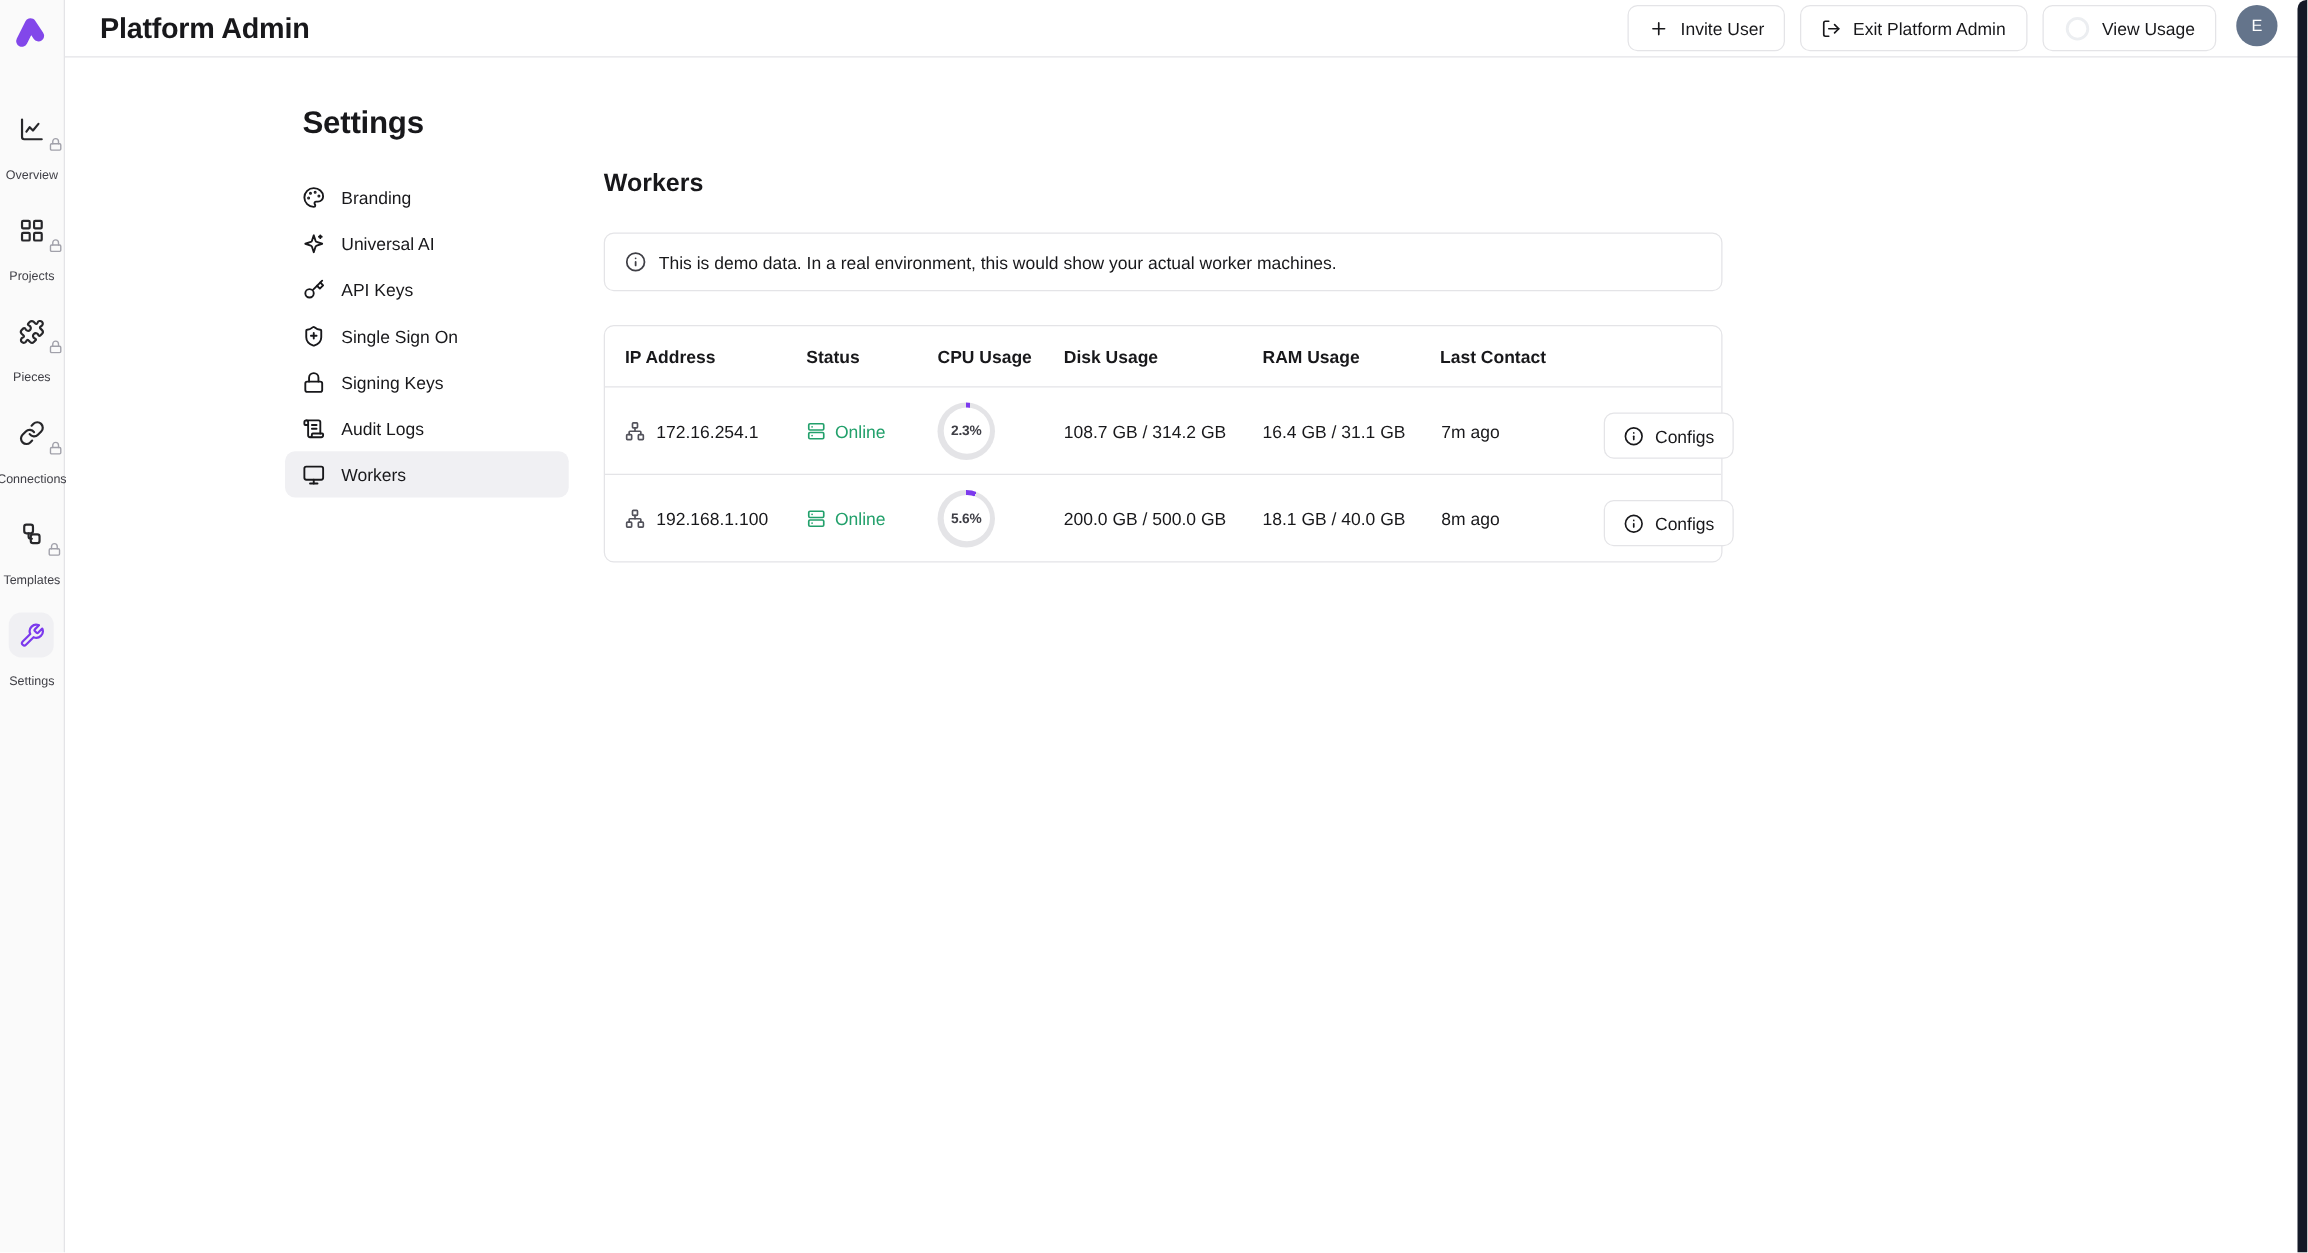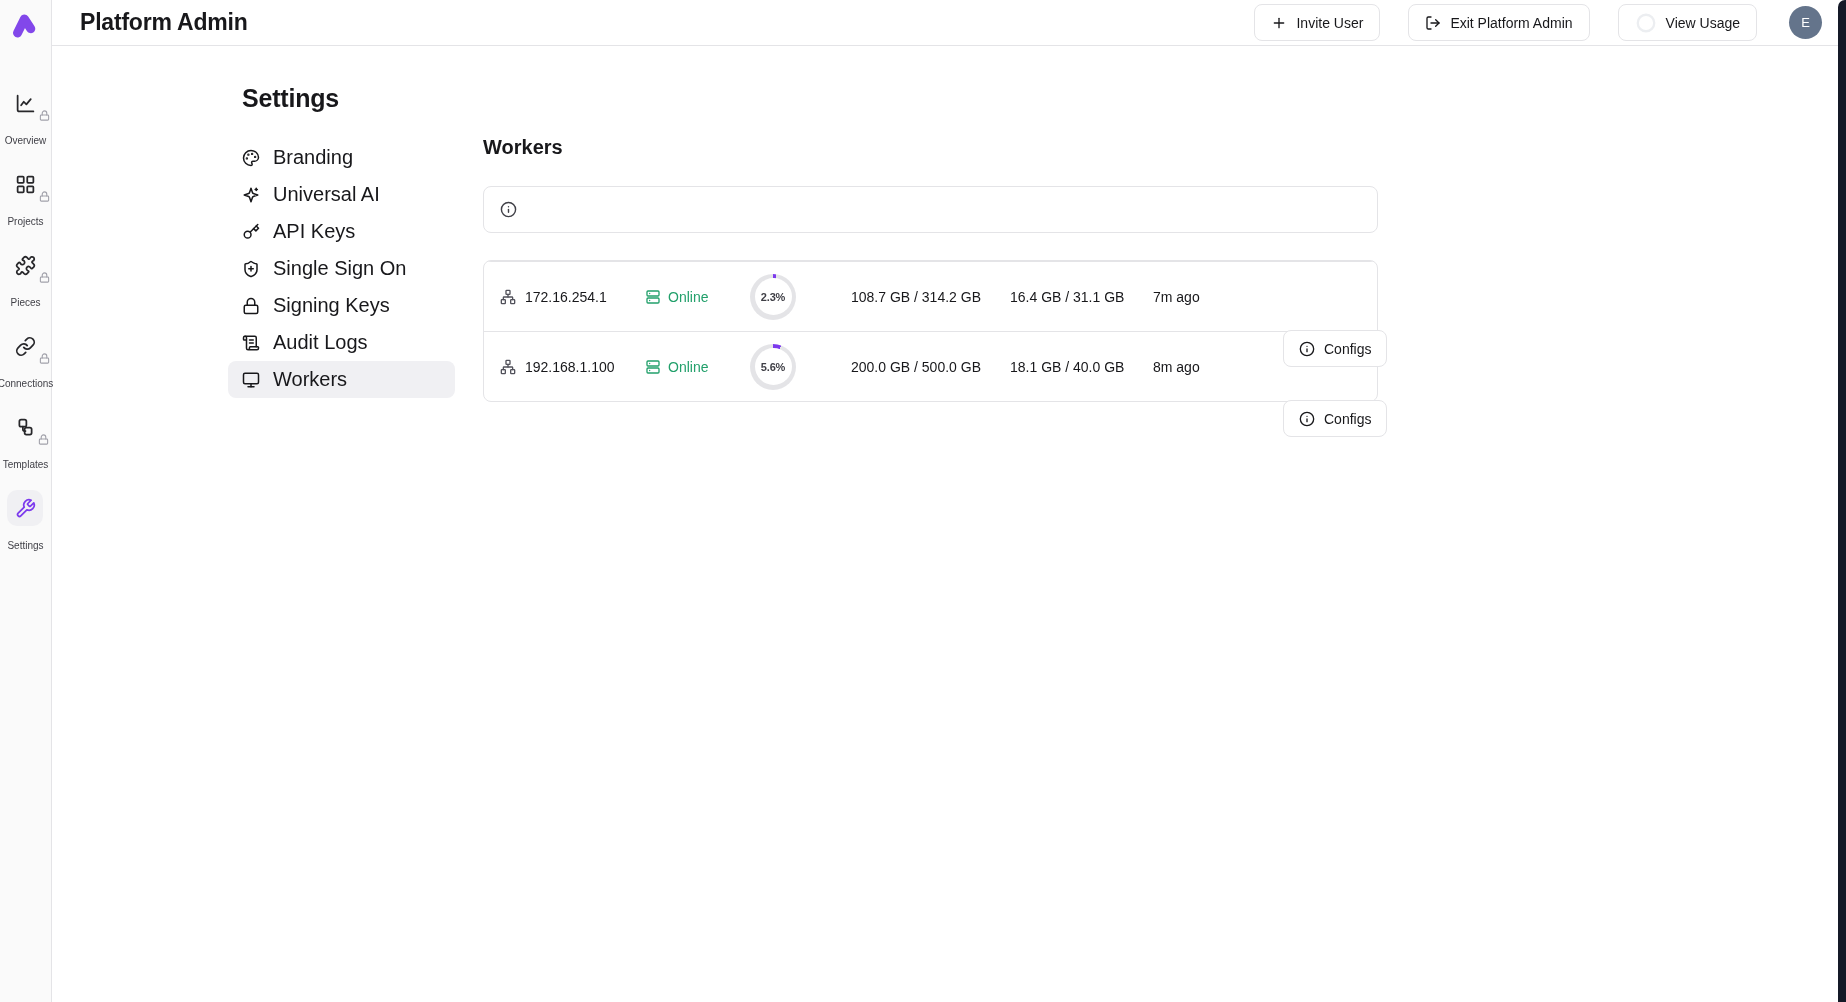--- a/index.html
+++ b/index.html
@@ -25,21 +25,21 @@
   .lock-badge { position: absolute; right: -6px; bottom: 0px; color: #a1a1aa; line-height: 0; }
   .nav-label { font-size: 10px; color: #3f3f46; margin-top: 11px; }
 
   
   .main { flex: 1; display: flex; flex-direction: column; min-width: 0; }
   .header {
     height: 46px; flex-shrink: 0; border-bottom: 1px solid #e4e4e7;
     display: flex; align-items: center; padding: 0 24px 0 28px;
   }
   .header-title { font-size: 23px; font-weight: 700; letter-spacing: -0.2px; }
-  .header-actions { margin-left: auto; display: flex; align-items: center; gap: 28px; }
+  .header-actions { margin-left: auto; display: flex; gap: 12px; }
   .btn {
     display: inline-flex; align-items: center; gap: 9px;
     height: 37px; padding: 0 16px; background: #fff;
     border: 1px solid #e4e4e7; border-radius: 8px;
     font-size: 14px; font-weight: 500; color: #18181b; cursor: pointer;
     font-family: "Liberation Sans", sans-serif;
   }
   .avatar {
     width: 33px; height: 33px; border-radius: 50%; background: #64748b;
     color: #fff; font-size: 13px; display: flex; align-items: center; justify-content: center;
@@ -47,21 +47,21 @@
   }
 
   
   .content { display: flex; padding: 38px 0 0 176px; gap: 28px; }
   .settings-col { width: 227px; flex-shrink: 0; }
   .settings-title { font-size: 25px; font-weight: 700; margin: 0 0 26px 14px; letter-spacing: -0.2px; }
   .menu { display: flex; flex-direction: column; }
   .menu-item {
     display: flex; align-items: center; gap: 13px;
     height: 37px; padding: 0 14px; border-radius: 8px;
-    font-size: 20px; color: #18181b; cursor: pointer;
+    font-size: 14px; color: #18181b; cursor: pointer;
   }
   .menu-item.active { background: #f0f0f3; }
   .menu-item .mi-icon { color: #18181b; line-height: 0; }
 
   .workers-col { width: 895px; padding-top: 52px; }
   .workers-title { font-size: 20px; font-weight: 700; margin: 0 0 27px 0; }
   .demo-note {
     border: 1px solid #e4e4e7; border-radius: 8px;
     padding: 14px 16px; display: flex; align-items: center; gap: 10px;
     font-size: 14px; color: #18181b; margin-bottom: 27px;
@@ -353,24 +353,33 @@
         <h2 class="workers-title">Workers</h2>
 
         <div class="demo-note">
           <span class="info-ic">
             <svg width="17" height="17" viewBox="0 0 24 24" fill="none" stroke="currentColor" stroke-width="2" stroke-linecap="round">
                 <circle cx="12" cy="12" r="10"></circle>
                 <path d="M12 16v-4"></path>
                 <path d="M12 8h.01"></path>
               </svg>
           </span>
+          <span>This is demo data. In a real environment, this would show your actual worker machines.</span>
         </div>
 
         <div class="table">
 
+          <div class="t-row t-head">
+            <div>IP Address</div>
+            <div>Status</div>
+            <div>CPU Usage</div>
+            <div>Disk Usage</div>
+            <div>RAM Usage</div>
+            <div>Last Contact</div>
+          </div>
 
           <div class="t-row t-body-row">
             <div class="cell-ip">
               <span class="net-ic">
                 <svg width="16" height="16" viewBox="0 0 24 24" fill="none" stroke="currentColor" stroke-width="2" stroke-linecap="round" stroke-linejoin="round">
                     <rect x="16" y="16" width="6" height="6" rx="1"></rect>
                     <rect x="2" y="16" width="6" height="6" rx="1"></rect>
                     <rect x="9" y="2" width="6" height="6" rx="1"></rect>
                     <path d="M5 16v-3a1 1 0 0 1 1-1h12a1 1 0 0 1 1 1v3"></path>
                     <path d="M12 12V8"></path>

